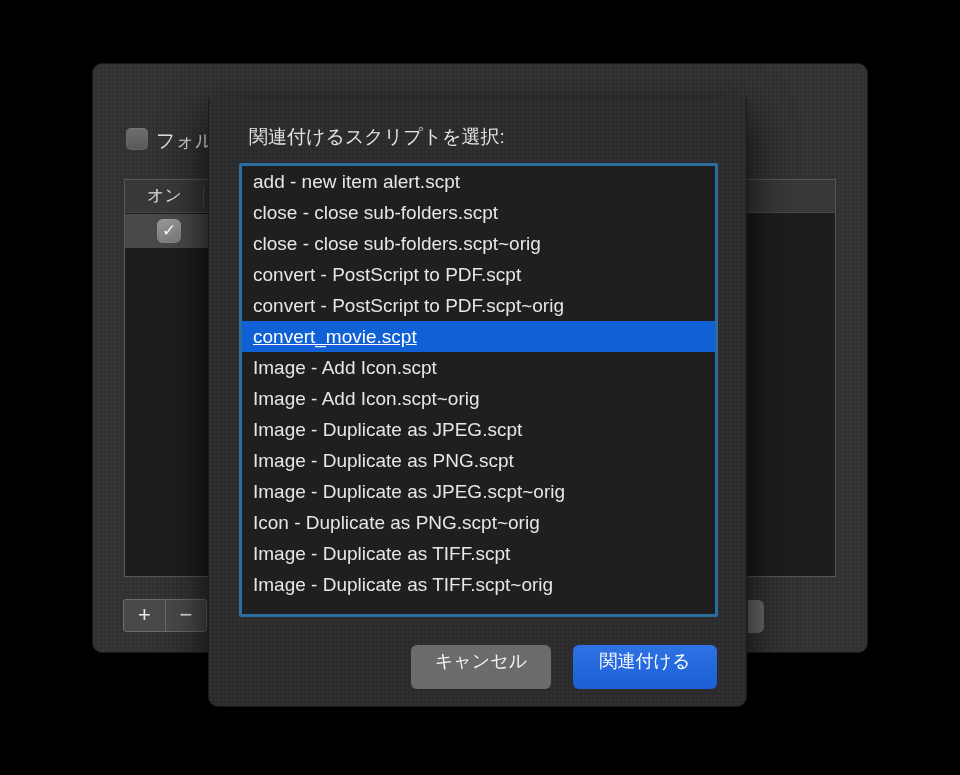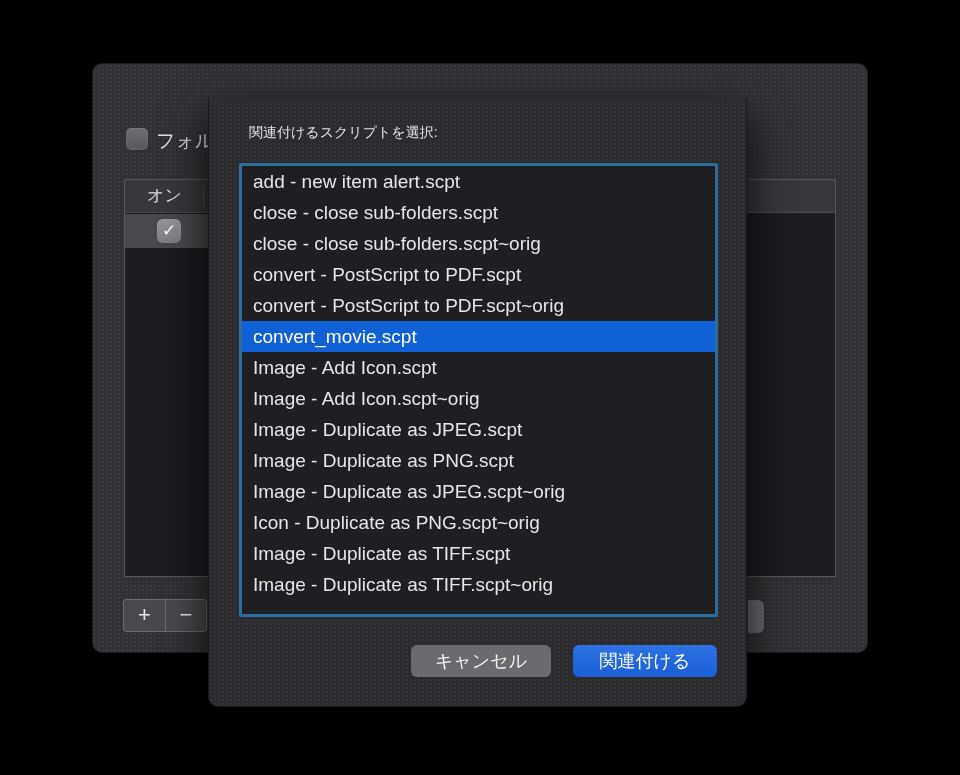--- a/index.html
+++ b/index.html
@@ -107,40 +107,40 @@
     background: #2b2b2d;
     border: 1px solid #1a1a1a; border-top: none;
     border-radius: 0 0 10px 10px;
     box-shadow: 0 18px 45px rgba(0,0,0,0.85);
     background-image: radial-gradient(rgba(255,255,255,0.03) 1px, transparent 1.2px);
     background-size: 4px 4px;
     z-index: 5;
   }
   .sheet-prompt {
     position: absolute; left: 40px; top: 26px;
-    font-size: 14px; color: #e3e3e5;
+    font-size: 19px; color: #e3e3e5;
   }
   .script-list {
     position: absolute; left: 30px; top: 65px;
     width: 479px; height: 454px;
     background: #1f1f21;
     border: 3px solid var(--focus-ring, #2a6d9e);
     border-radius: 2px;
     overflow: hidden;
   }
   .list-row {
     height: 31px; line-height: 31px;
     padding-left: 11px;
     font-size: 19px; color: #e6e6e8;
     white-space: nowrap;
   }
-  .list-row.selected { background: var(--selection-blue, #1161d6); color: #fff; }
+  .list-row.selected { background: var(--selection-blue, #1161d6); color: #fff; text-decoration: underline; }
 
   .sheet-btn {
-    position: absolute; top: 547px; height: 32px;
+    position: absolute; top: 547px; height: 44px;
     border: none; border-radius: 6px;
     font-family: inherit; font-size: 18px; color: #f4f4f6;
     text-align: center; line-height: 32px;
   }
   .btn-cancel { left: 202px; width: 140px; background: #6b6b6d; }
   .btn-confirm {
     left: 364px; width: 144px;
     background: linear-gradient(var(--confirm-blue, #2e72e4), #1c5fd6);
     color: #fff;
   }

